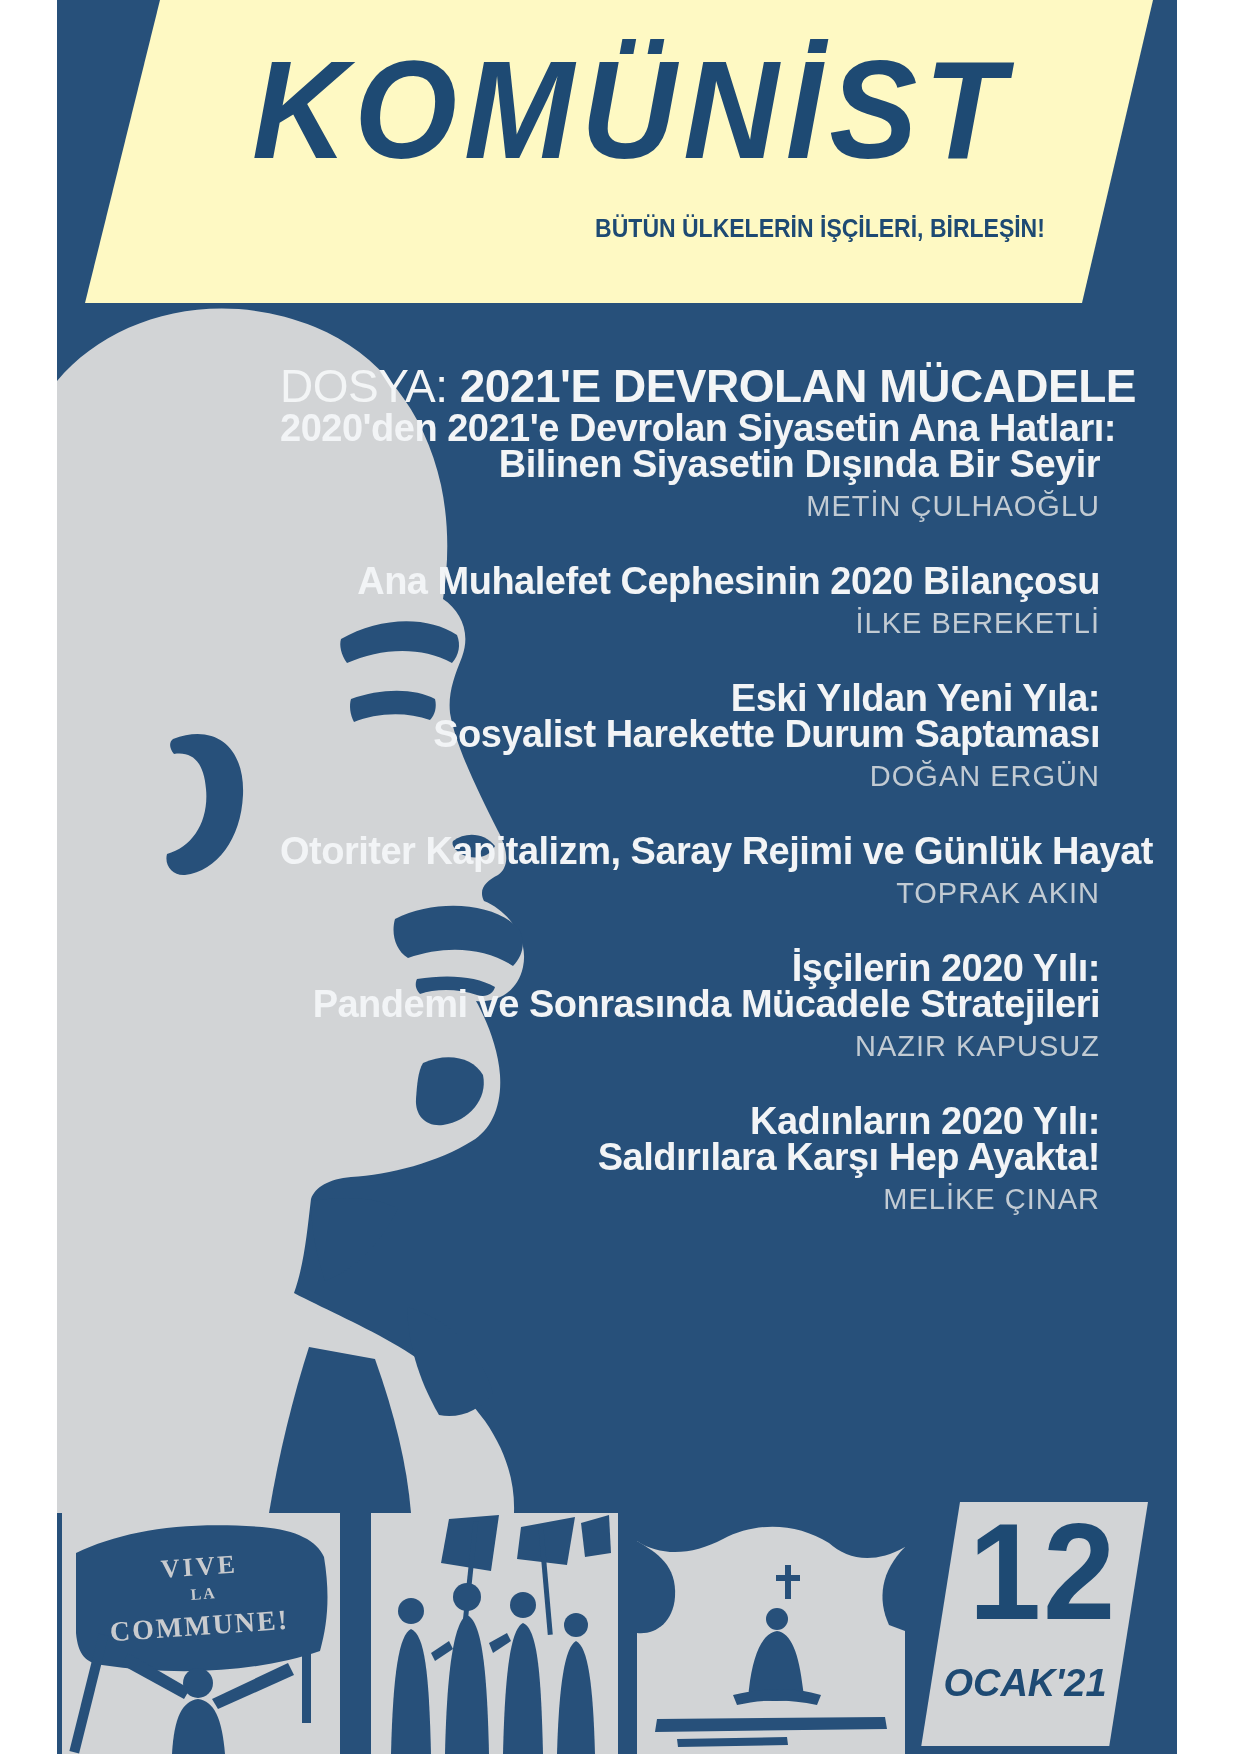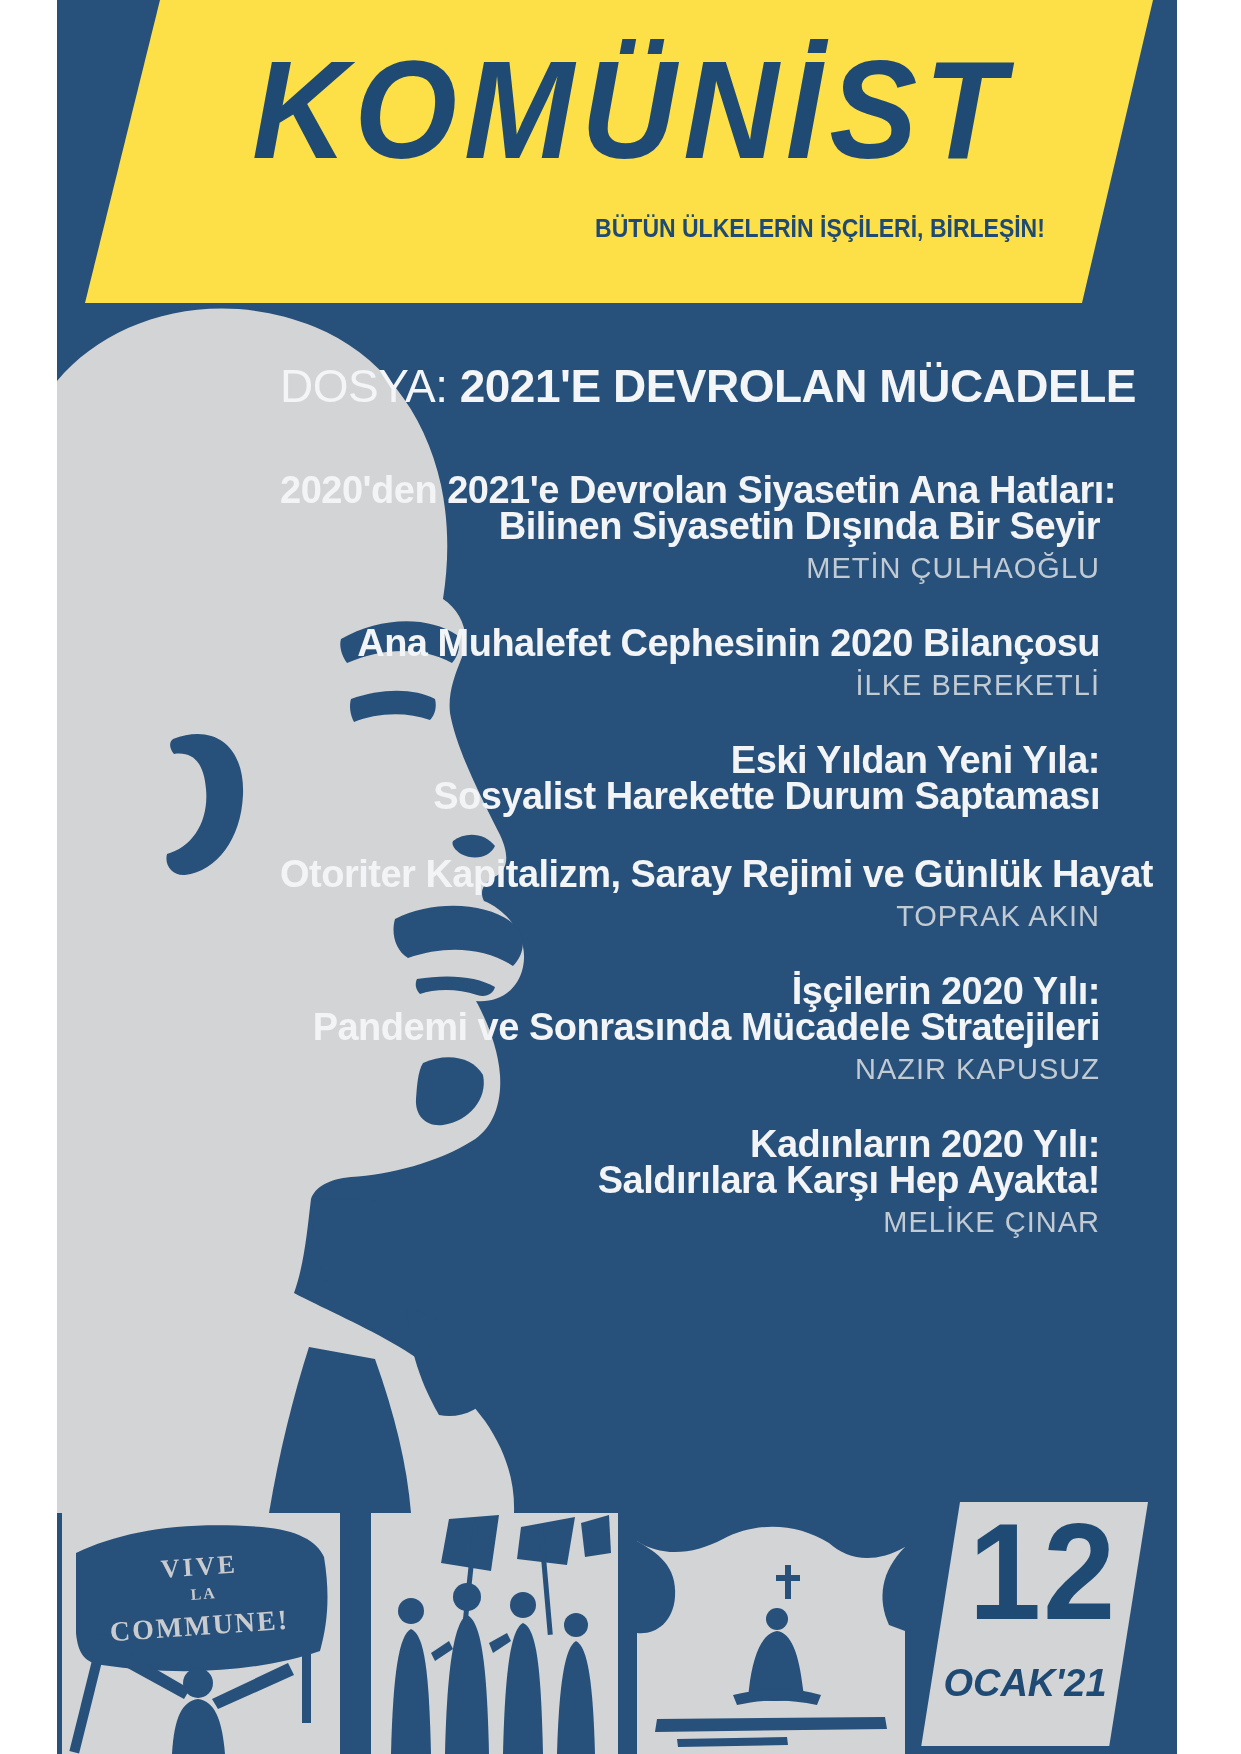--- a/index.html
+++ b/index.html
@@ -6,39 +6,39 @@
   body{
     width:1241px;height:1754px;background:#ffffff;position:relative;
     font-family:"Liberation Sans", sans-serif;overflow:hidden;
   }
   .cover{
     position:absolute;left:57px;top:0;width:1120px;height:1754px;
     background:#27507a;overflow:hidden;
   }
   
   .banner{
-    position:absolute;left:0;top:0;width:1120px;height:303px;background:#fde047;
+    position:absolute;left:0;top:0;width:1120px;height:303px;background:#fef9c3;
     clip-path:polygon(103px 0, 1096px 0, 1025px 303px, 28px 303px);
   }
   .magazine-title{
     position:absolute;left:90px;right:60px;top:36px;text-align:center;
     font-size:132px;line-height:140px;font-weight:700;font-style:italic;
     letter-spacing:7px;color:#1e4a73;white-space:nowrap;
     transform:scaleY(1.06);transform-origin:top center;
   }
   .slogan{
     position:absolute;right:132px;top:214px;font-size:25px;font-weight:700;
     color:#1e4a73;letter-spacing:0px;white-space:nowrap;
     transform:scaleX(0.92);transform-origin:right center;
   }
   
   .toc{
     position:absolute;top:362px;right:77px;text-align:right;width:820px;
   }
-  .dossier{font-size:46px;line-height:48px;color:#f3f5f6;margin-bottom:62px;white-space:nowrap;letter-spacing:-0.5px;}
+  .dossier{font-size:46px;line-height:48px;color:#f3f5f6;white-space:nowrap;letter-spacing:-0.5px;}
   .dossier .prefix{font-weight:400;}
   .dossier .main{font-weight:700;}
   .article{margin-bottom:42px;}
   .article-line{
     font-size:38px;line-height:36px;font-weight:700;color:#f2f4f6;
     letter-spacing:-0.5px;white-space:nowrap;
   }
   .article-author{
     margin-top:9px;font-size:29px;line-height:30px;font-weight:400;
     color:#c2cbd3;letter-spacing:1px;white-space:nowrap;text-align:right;
@@ -112,20 +112,21 @@
     </div>
 
     <div class="article">
       <div class="article-line">Ana Muhalefet Cephesinin 2020 Bilançosu</div>
       <div class="article-author">İLKE BEREKETLİ</div>
     </div>
 
     <div class="article">
       <div class="article-line">Eski Yıldan Yeni Yıla:</div>
       <div class="article-line">Sosyalist Harekette Durum Saptaması</div>
+      <div class="article-author">DOĞAN ERGÜN</div>
     </div>
 
     <div class="article">
       <div class="article-line">Otoriter Kapitalizm, Saray Rejimi ve Günlük Hayat</div>
       <div class="article-author">TOPRAK AKIN</div>
     </div>
 
     <div class="article">
       <div class="article-line">İşçilerin 2020 Yılı:</div>
       <div class="article-line">Pandemi ve Sonrasında Mücadele Stratejileri</div>

